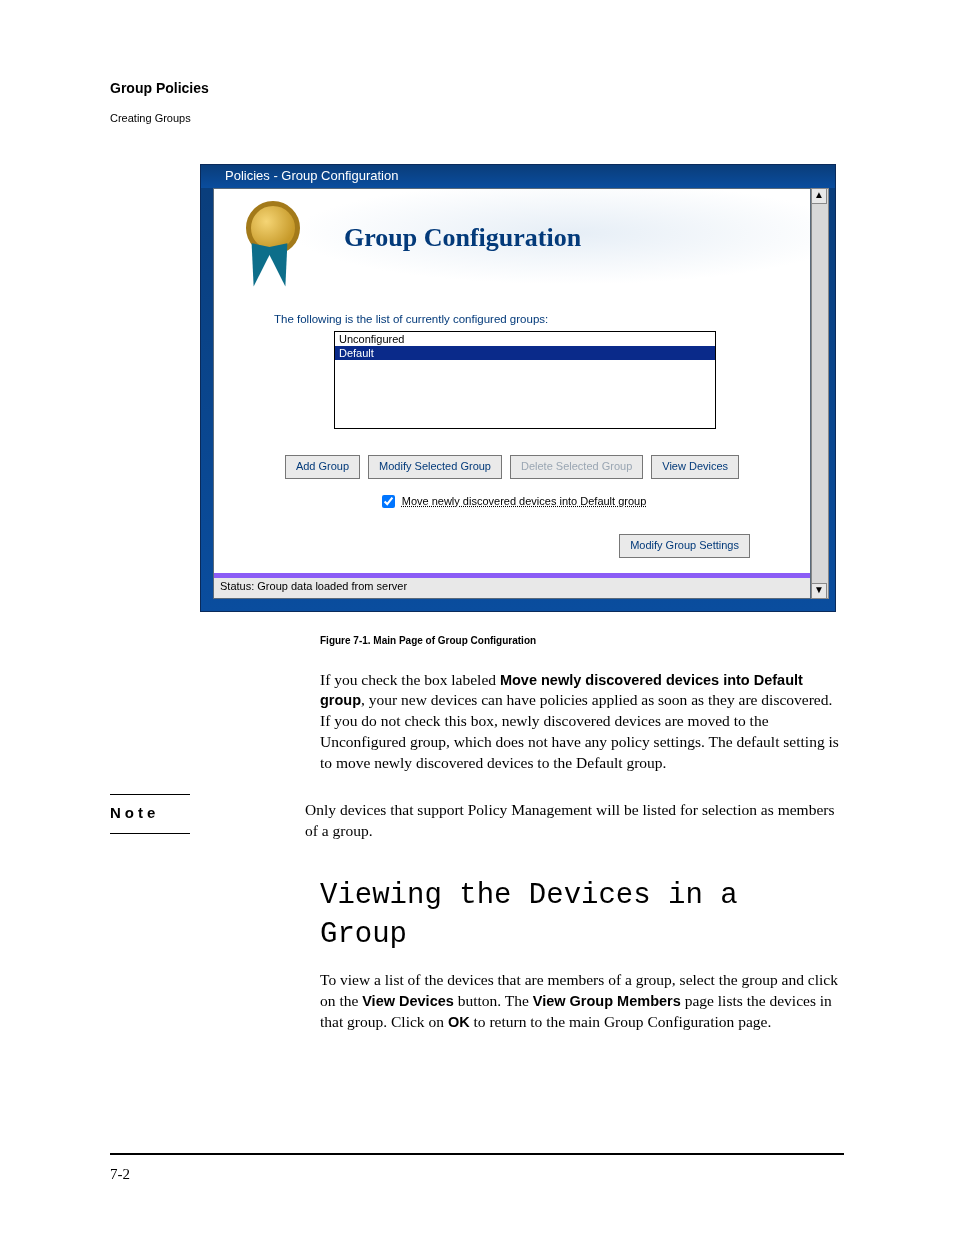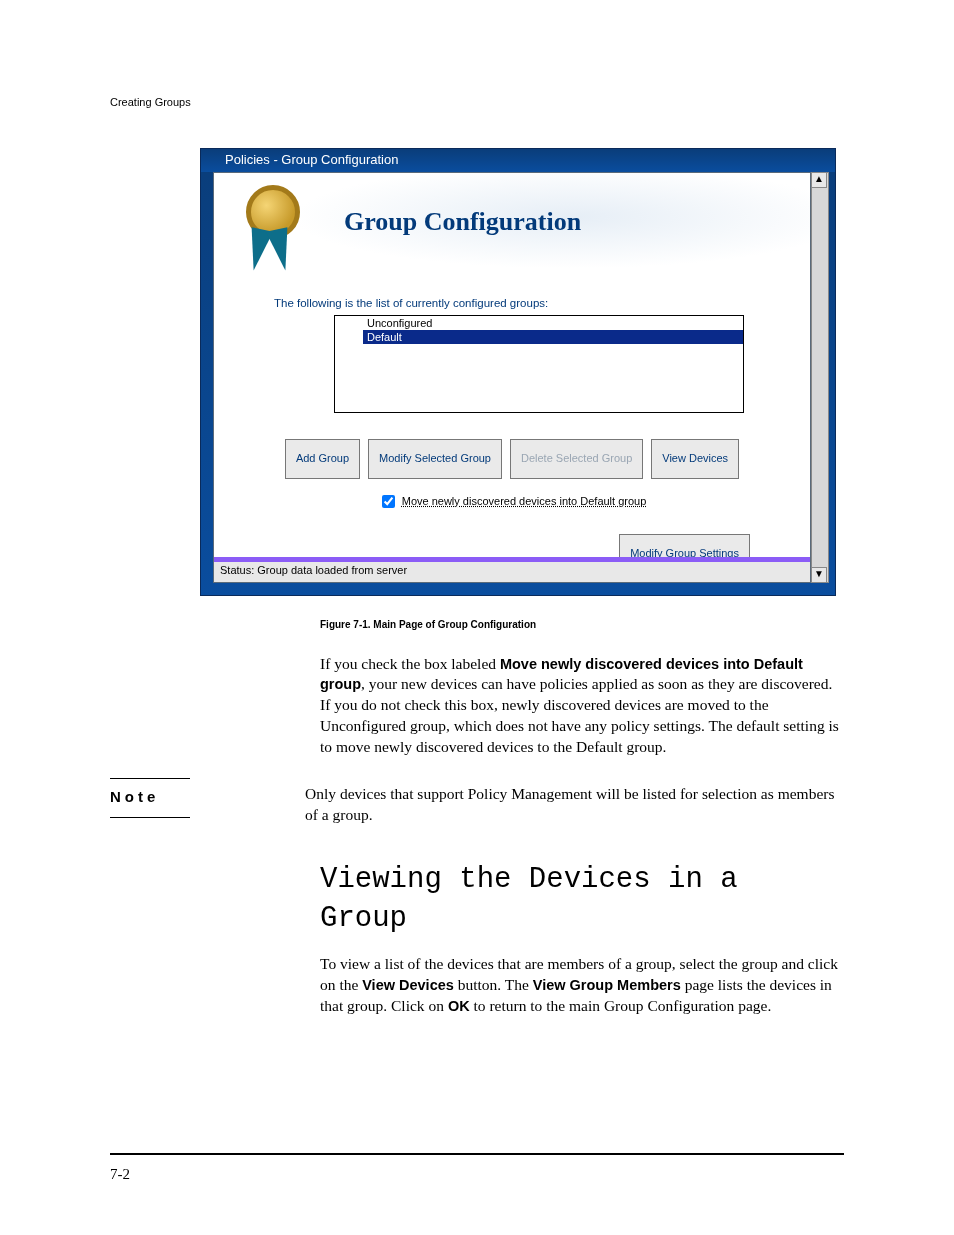--- a/index.html
+++ b/index.html
@@ -125,42 +125,41 @@
     padding: 14px 12px 6px 60px;
   }
   .listbox {
     margin-left: 120px;
     width: 380px;
     height: 96px;
     border: 1px solid #000;
     background: #fff;
     font-size: 11px;
     overflow: hidden;
-    padding-left: 28px;
   }
   .listbox .item {
     padding: 0 4px;
     line-height: 14px;
   }
   .listbox .selected {
     background: #0a2a8a;
     color: #fff;
   }
   .btn-row {
     display: flex;
     gap: 8px;
     justify-content: center;
     margin: 26px 20px 0 20px;
   }
   .btn {
     font-size: 11px;
     color: #033a7a;
     background: #eaeaea;
     border: 1px solid #777;
-    padding: 10px 10px;
+    padding: 2px 10px;
     min-height: 18px;
     line-height: 16px;
     text-align: left;
   }
   .btn.disabled { color: #9aa6b3; }
   .chk-row {
     text-align: center;
     margin-top: 14px;
     font-size: 11px;
   }
@@ -241,20 +240,21 @@
     left: 110px;
     bottom: 52px;
     font-size: 15px;
   }
 </style>
 </head>
 <body>
 
 <div class="page">
 
+  <p class="header-title">Group Policies</p>
   <p class="header-sub">Creating Groups</p>
 
   <div class="app">
     <div class="app-titlebar">Policies - Group Configuration</div>
 
     <div class="scroll-track">
       <div class="scroll-arrow top">▲</div>
       <div class="scroll-arrow bot">▼</div>
     </div>
 

